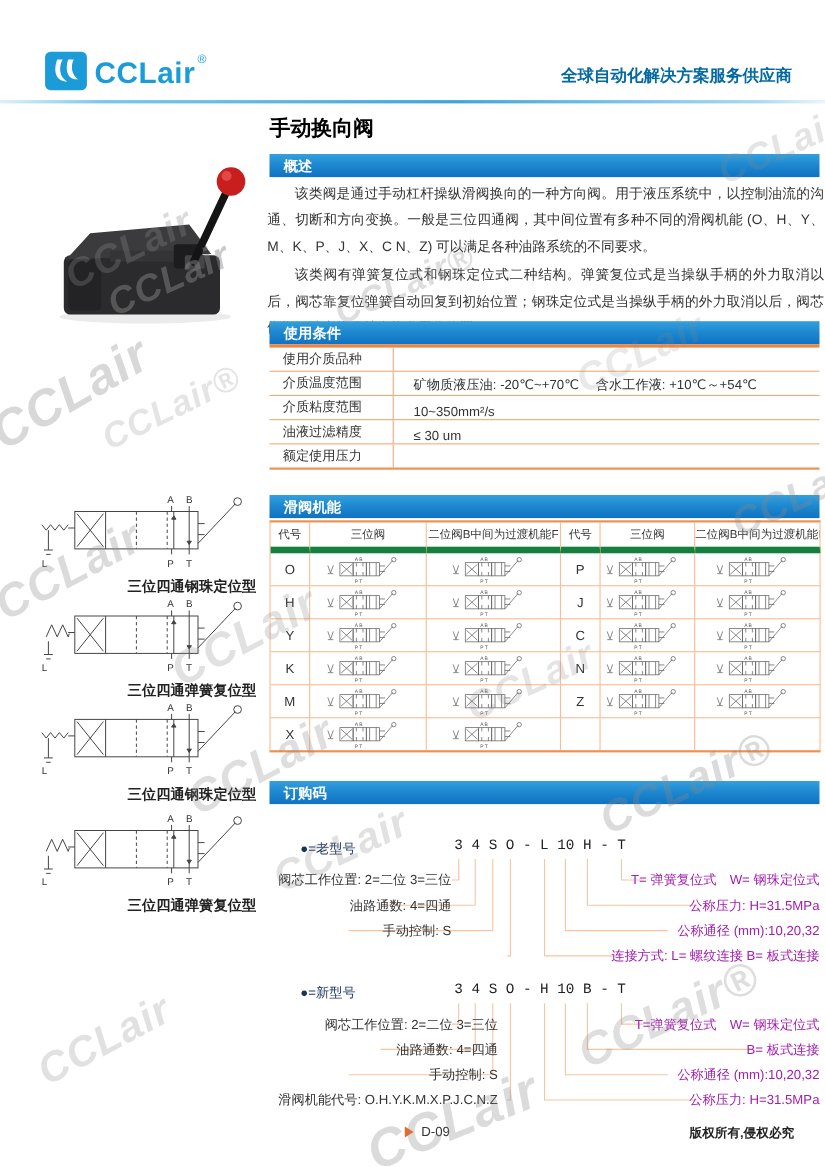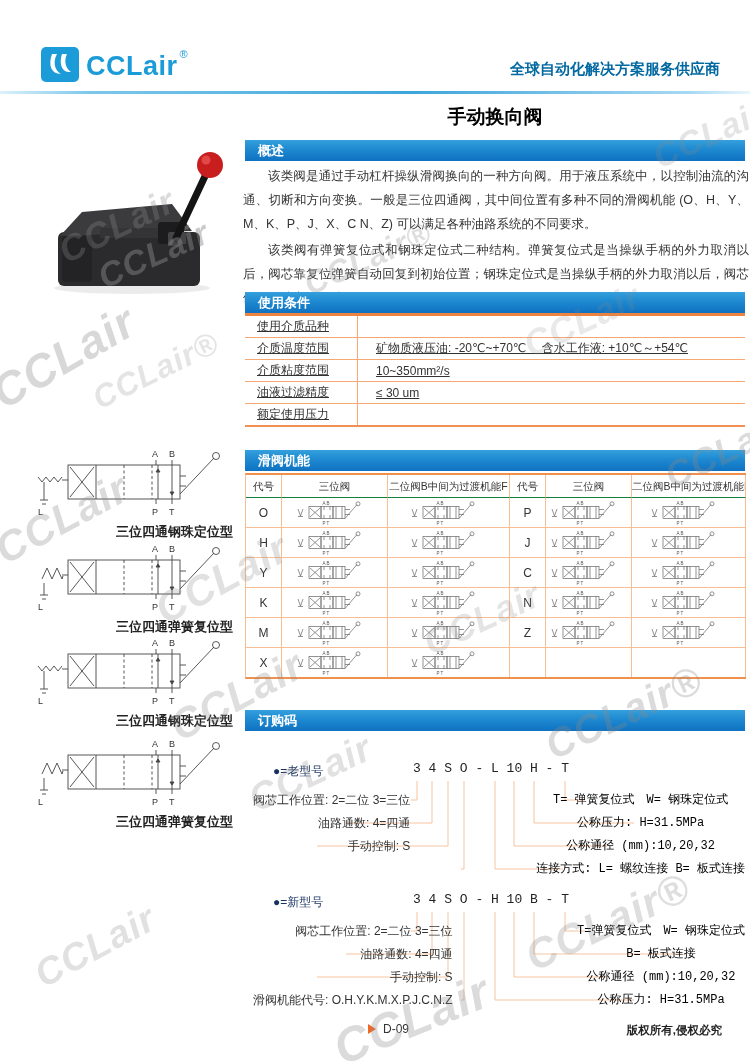--- a/index.html
+++ b/index.html
@@ -8,57 +8,57 @@
   
   .wm{position:absolute;font-weight:bold;font-style:italic;color:#8a8a8a;
       white-space:nowrap;pointer-events:none;z-index:6;letter-spacing:1px;}
   
   .logo{position:absolute;left:40px;top:46px;display:flex;align-items:flex-start;z-index:2;}
   .logo-text{font-size:27px;font-weight:bold;color:#1b9cd8;letter-spacing:0.5px;line-height:40px;margin-left:6px;}
   .logo-reg{font-size:11px;color:#1b9cd8;margin-top:2px;margin-left:2px;}
   .tagline{position:absolute;right:30px;top:60px;font-size:15px;font-weight:bold;color:#0369a1;z-index:2;}
   .header-rule{position:absolute;left:0;top:91px;width:750px;height:3px;
       background:linear-gradient(to right,#ddf1fb 0%,#7cc7ea 12%,#3da5dc 55%,#a8d9f2 92%,#e8f6fd 100%);z-index:2;}
-  .page-title{position:absolute;left:245px;top:104px;width:500px;text-align:center;
+  .page-title{position:absolute;left:245px;top:104px;width:500px;
       font-size:19px;font-weight:bold;color:#000;z-index:2;}
   
   .section-bar{position:absolute;left:245px;width:500px;height:21px;box-sizing:border-box;
       background:linear-gradient(180deg,#34a0dd 0%,#1e89d0 45%,#0f72c2 100%);
       color:#fff;font-size:13px;font-weight:bold;line-height:21px;padding-left:13px;z-index:2;}
   
   .overview-text{position:absolute;left:243px;top:164px;width:506px;z-index:2;}
   .overview-text p{margin:0 0 2px 0;font-size:12.5px;line-height:1.92;text-indent:2em;color:#333;text-align:justify;}
   
   .cond-table{position:absolute;left:245px;top:313px;width:500px;border-top:3px solid #ef8440;z-index:2;}
-  .cond-row{display:flex;height:21px;border-bottom:1px solid #f5a873;align-items:center;text-decoration:underline;}
+  .cond-row{display:flex;height:21px;border-bottom:1px solid #f5a873;align-items:flex-end;}
   .cond-row:last-child{border-bottom:2px solid #f09055;gap:48px;}
   .cond-label{width:100px;align-self:stretch;display:flex;align-items:center;
       border-right:1px solid #f5a873;padding-left:12px;font-size:12px;color:#333;}
   .cond-value{flex:1;padding-left:18px;font-size:12px;color:#333;}
   
   .spool-table{position:absolute;left:245px;top:473px;width:500px;display:grid;
       grid-template-columns:36px 106px 122px 36px 86px 114px;
       border-top:2px solid #f0904f;border-bottom:2px solid #f0904f;border-left:1px solid #f8bd92;z-index:2;}
   .sp-h{height:22px;line-height:22px;text-align:center;font-size:10.5px;color:#333;
-      border-right:1px solid #f8bd92;border-bottom:1px solid #15803d;overflow:hidden;white-space:nowrap;}
+      border-right:1px solid #f8bd92;border-bottom:6px solid #15803d;overflow:hidden;white-space:nowrap;}
   .sp-c{height:29px;display:flex;align-items:center;justify-content:center;
       border-right:1px solid #f8bd92;border-bottom:1px solid #f8bd92;font-size:12px;color:#333;}
   .sp-row-last{border-bottom:none;}
   
   .diag{position:absolute;left:28px;width:205px;z-index:2;}
   .diag-label{text-align:right;font-size:13px;font-weight:600;color:#222;margin-top:1px;}
   
   .ob{position:absolute;left:245px;width:500px;z-index:2;}
   .ob-lines{position:absolute;left:0;top:0;}
   .ob-bullet{position:absolute;left:28px;top:8px;font-size:12px;color:#17325e;}
   .ob-code{position:absolute;left:168px;top:6px;font-family:"Liberation Mono","DejaVu Sans Mono",monospace;
       font-size:13px;color:#222;}
   .ob-left{position:absolute;left:8px;top:34px;font-size:12px;color:#333;text-align:right;}
   .ob-left div,.ob-right div{height:23px;line-height:23px;white-space:nowrap;}
-  .ob-right{position:absolute;right:0;top:34px;text-align:center;font-size:12px;color:#000000;font-family:Liberation Mono, monospace;}
+  .ob-right{position:absolute;right:0;top:34px;text-align:right;font-size:12px;color:#a21caf;}
   
   .footer-pageno{position:absolute;left:368px;top:1022px;font-size:12px;color:#333;z-index:2;display:flex;align-items:center;}
   .tri{width:0;height:0;border-left:8px solid #f26722;border-top:5px solid transparent;
       border-bottom:5px solid transparent;display:inline-block;margin-right:7px;}
   .footer-copy{position:absolute;right:28px;top:1023px;font-size:11.5px;font-weight:bold;color:#222;z-index:2;}
   .photo-wrap{position:absolute;left:40px;top:136px;z-index:2;}
 </style>
 </head>
 <body>
 

